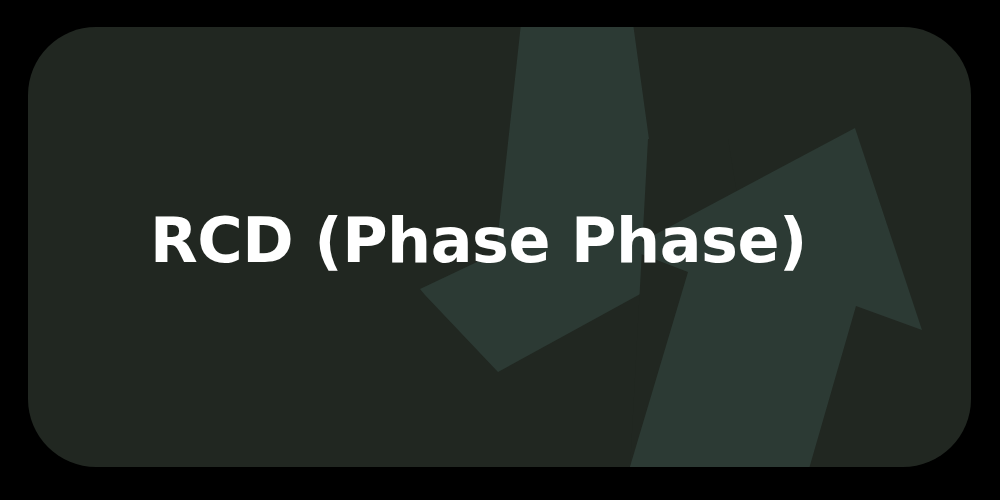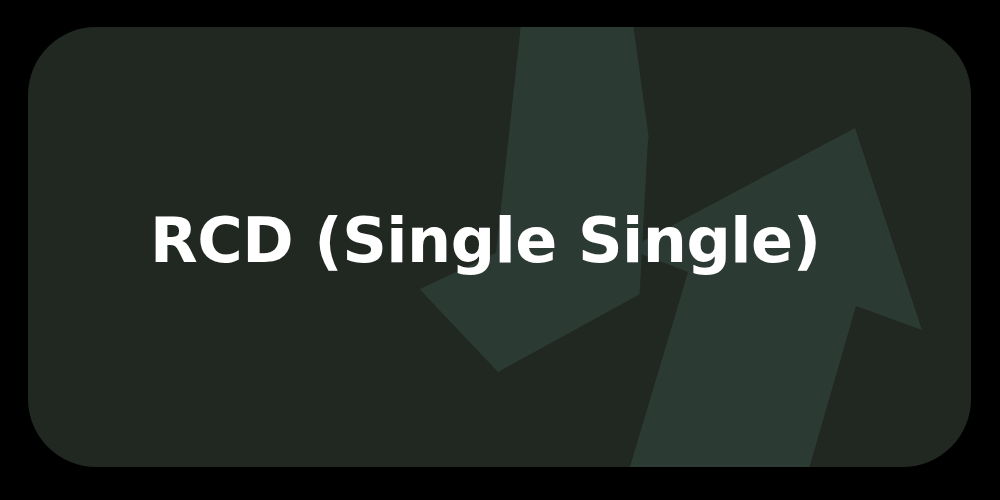--- a/index.html
+++ b/index.html
@@ -110,17 +110,17 @@
                    L 770 480
                    L 590 480
                    L 660 245
                    L 600 222
                    Z"></path>
         </g>
       </svg>
     </div>
 
     <div class="title-layer">
-      <div class="title">RCD (Single Single)</div>
+      <div class="title">RCD (Phase Phase)</div>
     </div>
 
   </div>
 </div>
 
 </body></html>

